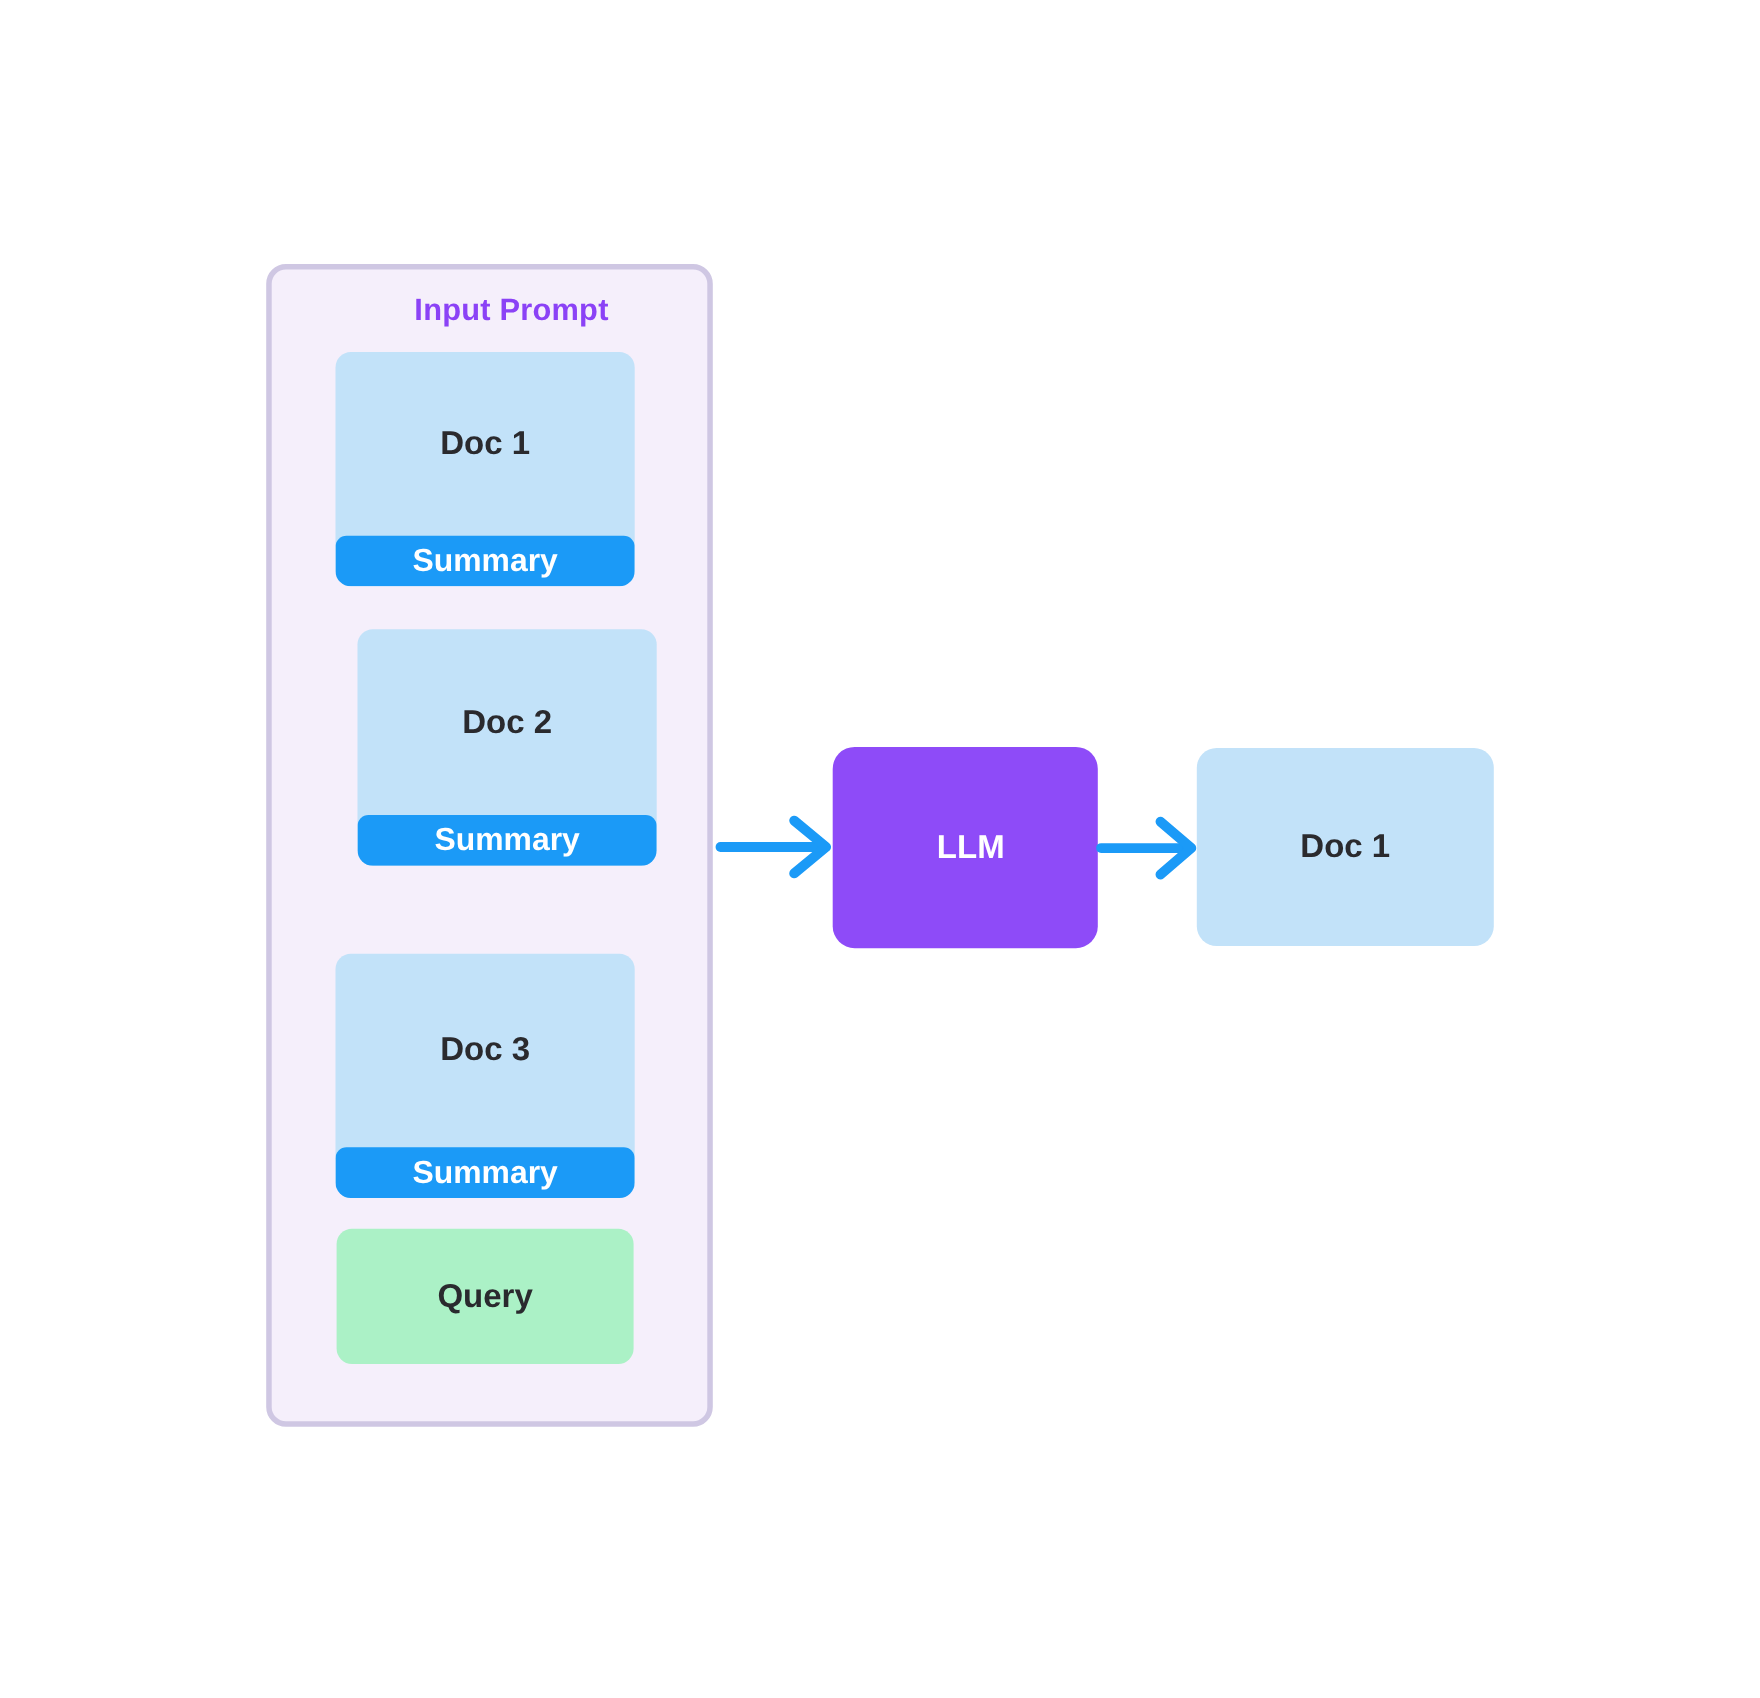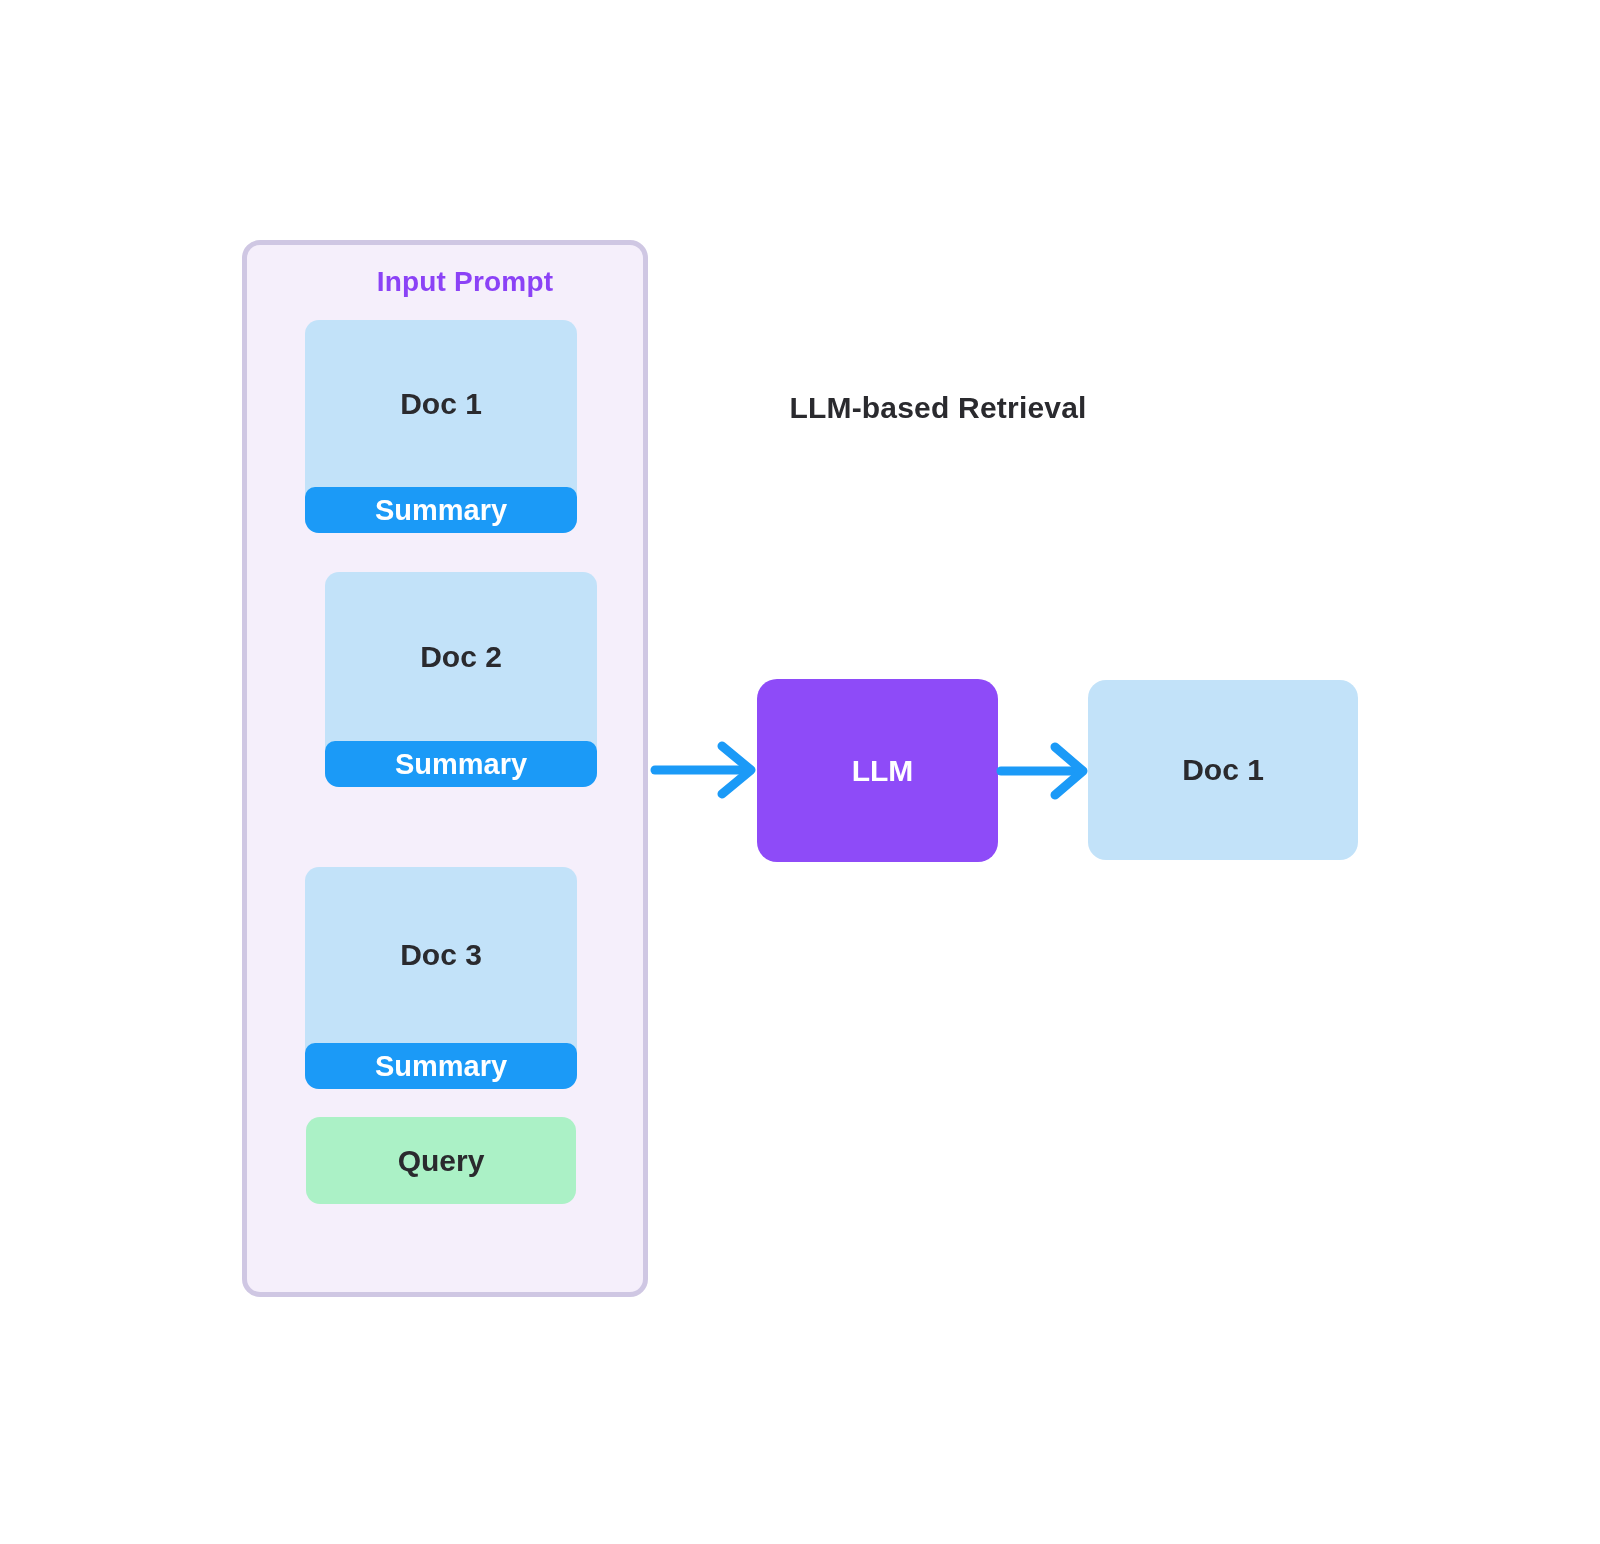--- a/index.html
+++ b/index.html
@@ -63,21 +63,21 @@
     color: var(--white_text);
     font-size: 29px; font-weight: bold;
   }
   .doc-card-1 { top: 75px;  height: 213px; }
   .doc-card-2 { top: 327px; height: 215px; margin-left: 20px; }
   .doc-card-3 { top: 578px; height: 222px; margin-top: 44px; }
 
   .query-box {
     position: absolute;
     left: 59px; top: 872px;
-    width: 270px; height: 87px;
+    width: 270px; height: 123px;
     background: var(--query_green);
     border-radius: 14px;
     display: flex; align-items: center; justify-content: center;
     color: var(--dark_text);
     font-size: 30px; font-weight: bold;
   }
 
   .diagram-title {
     position: absolute;
     left: 738px; top: 385px;
@@ -132,21 +132,20 @@
     </div>
 
     <div class="doc-card doc-card-3">
       <div class="doc-body">Doc 3</div>
       <div class="summary-bar">Summary</div>
     </div>
 
     <div class="query-box">Query</div>
   </div>
 
-  <div class="diagram-title">LLM-based Retrieval</div>
 
   <svg class="arrow arrow-1" width="115" height="60" viewBox="0 0 115 60" aria-hidden="true">
     <line x1="7" y1="30" x2="100" y2="30" stroke="currentColor" stroke-width="9" stroke-linecap="round"></line>
     <polyline points="74,6 103,30 74,54" fill="none" stroke="currentColor" stroke-width="9" stroke-linecap="round" stroke-linejoin="round"></polyline>
   </svg>
 
   <div class="llm-box">LLM</div>
 
   <svg class="arrow arrow-2" width="100" height="60" viewBox="0 0 100 60" aria-hidden="true">
     <line x1="7" y1="30" x2="85" y2="30" stroke="currentColor" stroke-width="9" stroke-linecap="round"></line>

